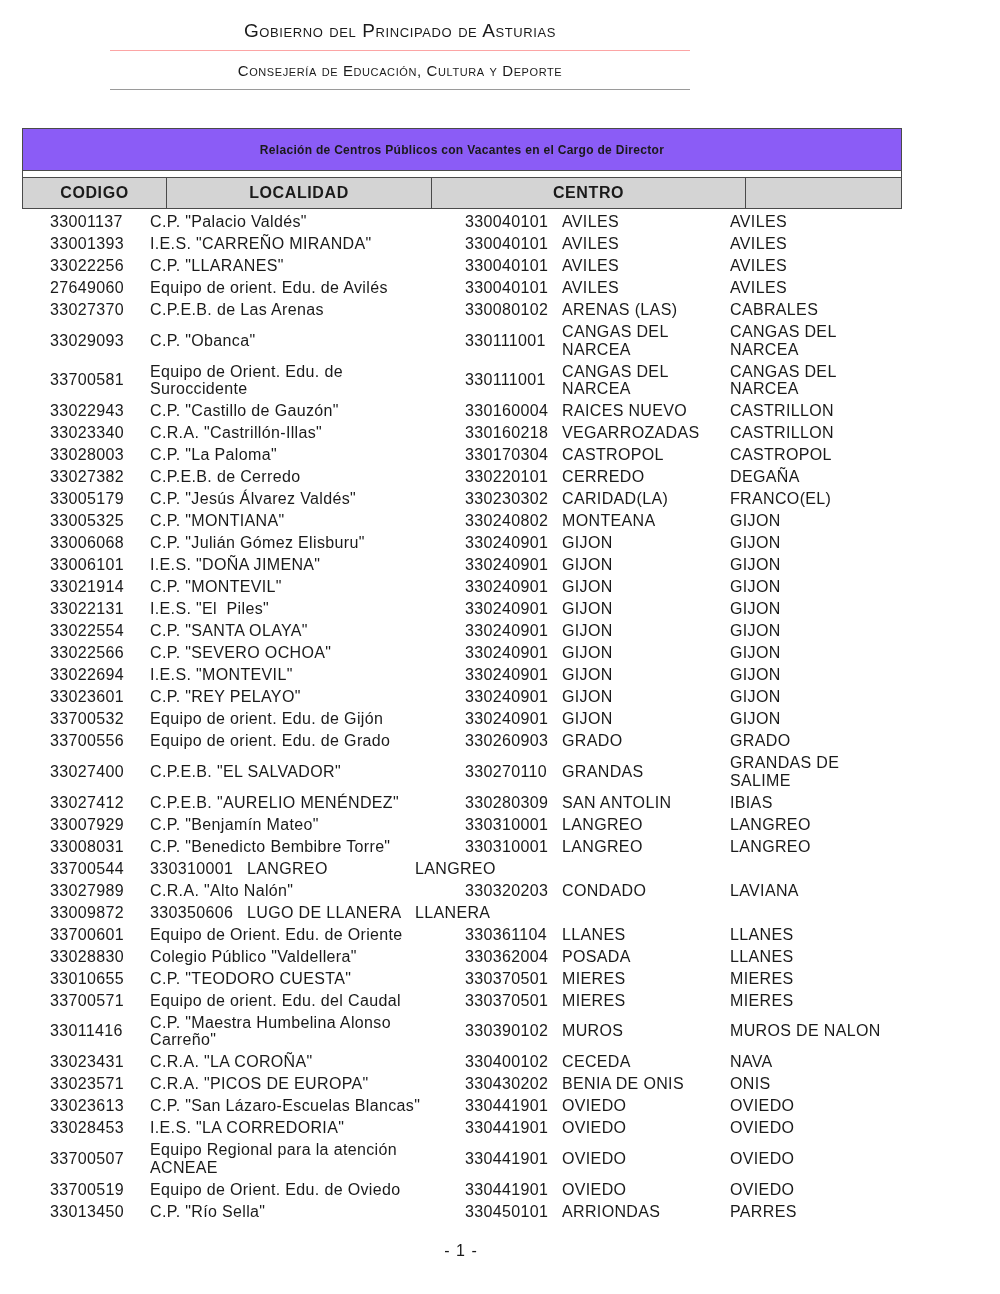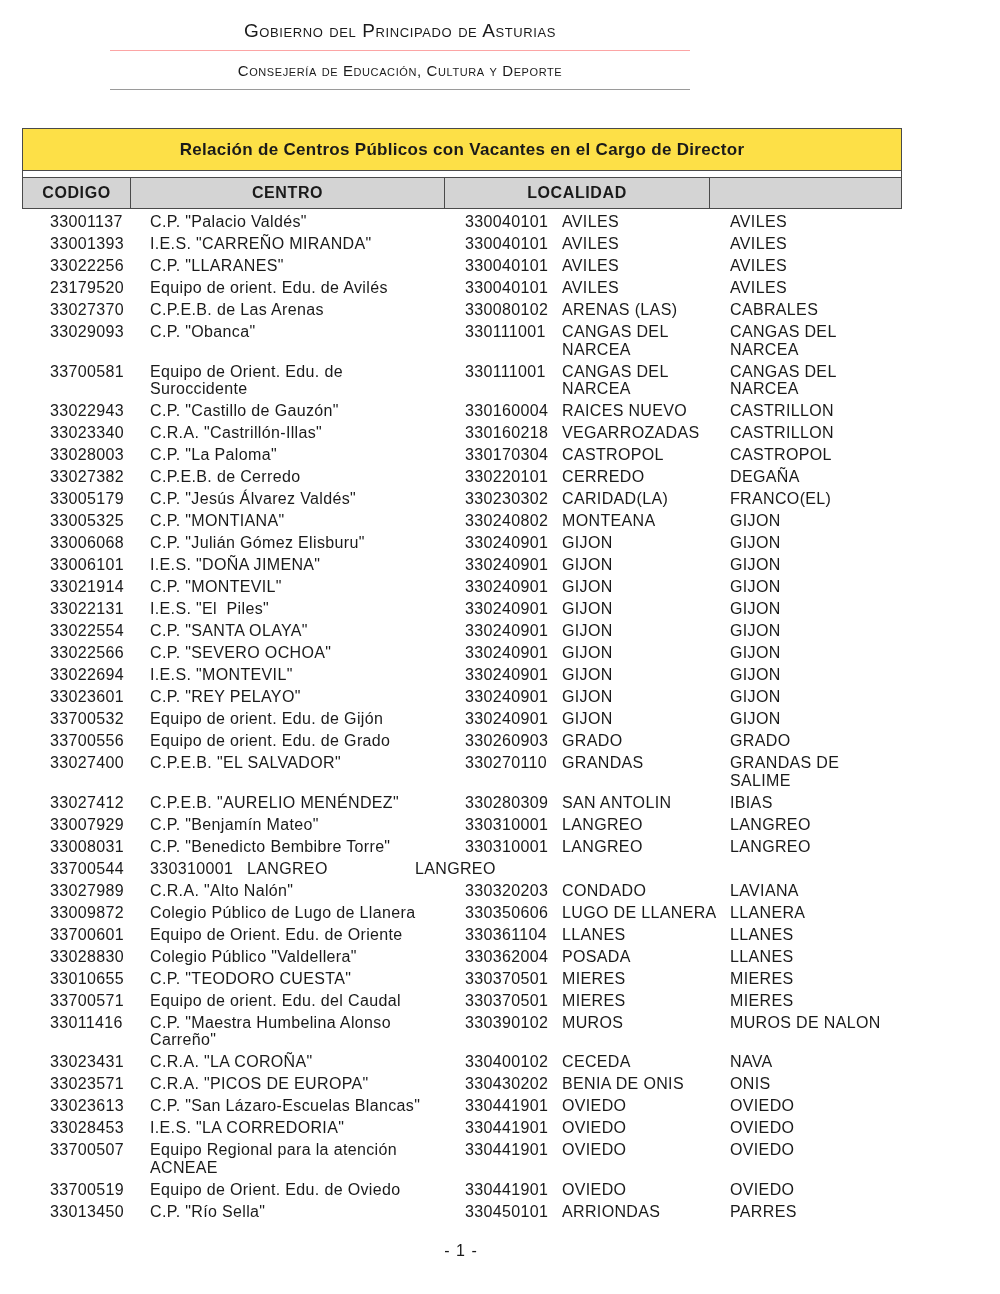--- a/index.html
+++ b/index.html
@@ -20,44 +20,44 @@
     font-size:15px; font-variant:small-caps; letter-spacing:0.6px;
     padding:11px 0 10px; border-bottom:1px solid #9a9a9a;
   }
 
   
   .doc-table {
     position:absolute; left:22px; top:128px; width:878px;
     border:1px solid #4a4a4a;
   }
   .title-bar {
-    height:41px; background:#fde047; border-bottom:1px solid #4a4a4a;
+    height:41px; background:#8b5cf6; border-bottom:1px solid #4a4a4a;
     display:flex; align-items:center; justify-content:center;
-    font-weight:bold; font-size:17px; letter-spacing:0.3px;
+    font-weight:bold; font-size:12px; letter-spacing:0.3px;
   }
   .spacer-row { height:6px; background:#ffffff; border-bottom:1px solid #4a4a4a; }
   .hdr {
     display:flex; height:30px; background:#d4d4d4;
     font-weight:bold; font-size:16px; letter-spacing:0.6px;
   }
   .hdr .th {
     display:flex; align-items:center; justify-content:center;
     border-right:1px solid #4a4a4a; box-sizing:border-box;
   }
-  .th.c1 { width:108px; }
+  .th.c1 { width:144px; }
   .th.c2 { width:314px; }
   .th.c3 { width:265px; }
   .th.c4 { flex:1; border-right:none; }
 
   
   .tbody {
     position:absolute; left:22px; top:213px; width:878px;
     font-size:16px; letter-spacing:0.35px;
   }
-  .tr { display:flex; align-items:flex-start; padding-bottom:4.5px; line-height:17.5px; }
+  .tr { display:flex; align-items:center; padding-bottom:4.5px; line-height:17.5px; }
   .td { white-space:pre-wrap; box-sizing:border-box; }
   .td.codigo  { width:128px; padding-left:28px; }
   .td.centro  { width:315px; padding-right:8px; }
   .td.loccode { width:97px; }
   .td.locname { width:168px; }
   .td.muni    { flex:1; }
 
   
   .footer {
     position:absolute; left:22px; top:1242px; width:878px;
@@ -70,22 +70,22 @@
 <div class="letterhead">
   <div class="lh1">Gobierno del Principado de Asturias</div>
   <div class="lh2">Consejería de Educación, Cultura y Deporte</div>
 </div>
 
 <div class="doc-table">
   <div class="title-bar">Relación de Centros Públicos con Vacantes en el Cargo de Director</div>
   <div class="spacer-row"></div>
   <div class="hdr">
     <div class="th c1">CODIGO</div>
+    <div class="th c3">LOCALIDAD</div>
     <div class="th c2">CENTRO</div>
-    <div class="th c3">LOCALIDAD</div>
   </div>
 </div>
 
 <div class="tbody">
   <div class="tr">
     <div class="td codigo">33001137</div>
     <div class="td centro">C.P. "Palacio Valdés"</div>
     <div class="td loccode">330040101</div>
     <div class="td locname">AVILES</div>
     <div class="td muni">AVILES</div>
@@ -101,21 +101,21 @@
 
   <div class="tr">
     <div class="td codigo">33022256</div>
     <div class="td centro">C.P. "LLARANES"</div>
     <div class="td loccode">330040101</div>
     <div class="td locname">AVILES</div>
     <div class="td muni">AVILES</div>
   </div>
 
   <div class="tr">
-    <div class="td codigo">23179520</div>
+    <div class="td codigo">27649060</div>
     <div class="td centro">Equipo de orient. Edu. de Avilés</div>
     <div class="td loccode">330040101</div>
     <div class="td locname">AVILES</div>
     <div class="td muni">AVILES</div>
   </div>
 
   <div class="tr">
     <div class="td codigo">33027370</div>
     <div class="td centro">C.P.E.B. de Las Arenas</div>
     <div class="td loccode">330080102</div>
@@ -315,21 +315,20 @@
   <div class="tr">
     <div class="td codigo">33027989</div>
     <div class="td centro">C.R.A. "Alto Nalón"</div>
     <div class="td loccode">330320203</div>
     <div class="td locname">CONDADO</div>
     <div class="td muni">LAVIANA</div>
   </div>
 
   <div class="tr">
     <div class="td codigo">33009872</div>
-    <div class="td centro">Colegio Público de Lugo de Llanera</div>
     <div class="td loccode">330350606</div>
     <div class="td locname">LUGO DE LLANERA</div>
     <div class="td muni">LLANERA</div>
   </div>
 
   <div class="tr">
     <div class="td codigo">33700601</div>
     <div class="td centro">Equipo de Orient. Edu. de Oriente</div>
     <div class="td loccode">330361104</div>
     <div class="td locname">LLANES</div>

